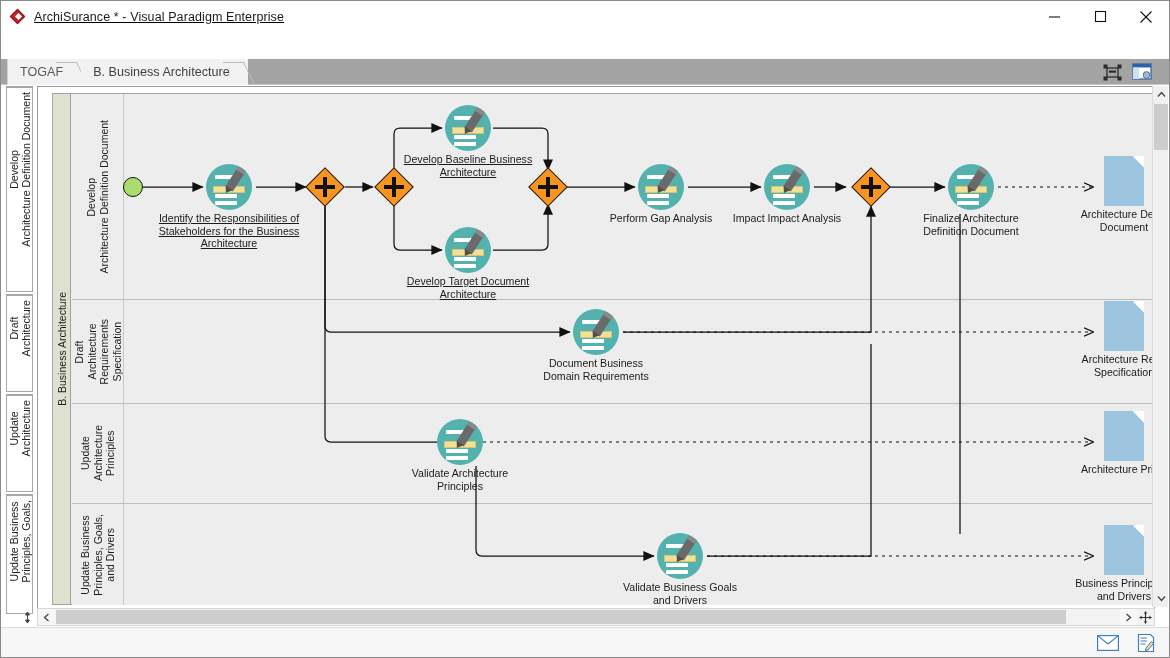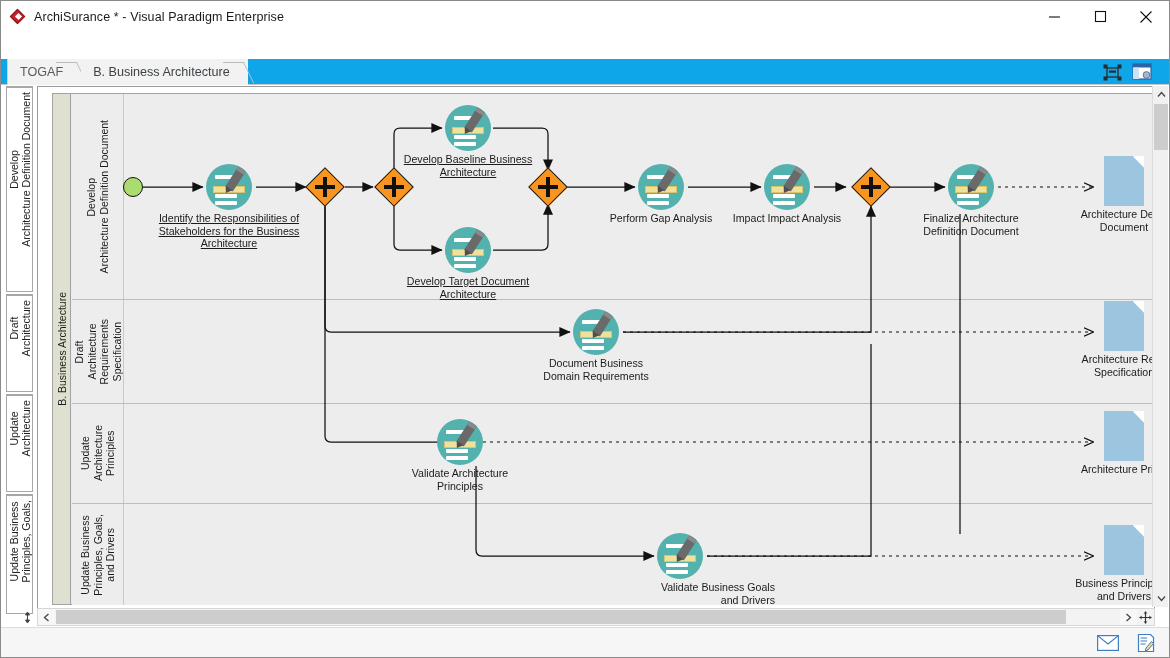--- a/index.html
+++ b/index.html
@@ -15,21 +15,21 @@
     width: 1170px; height: 658px;
     border: 1px solid #8a8a8a;
     background: #ffffff;
     overflow: hidden;
   }
 
   
   .titlebar {
     position: absolute; left: 0; top: 0; width: 1168px; height: 31px;
     background: #ffffff;
-    display: flex; align-items: center;
+    display: flex; align-items: center; text-decoration: underline;
   }
   .app-logo {
     width: 16px; height: 16px; margin-left: 9px; margin-right: 8px;
     position: relative;
   }
   .app-logo i {
     position: absolute; left: 2px; top: 2px; width: 11px; height: 11px;
     background: #c0232b; transform: rotate(45deg);
     border: 1px solid #8d1116;
   }
@@ -57,21 +57,21 @@
     border-bottom: 1px solid #d9d9d9;
   }
   .menu-item {
     font-size: 12.3px; color: #262626; padding: 4px 13px 5px 13px;
     white-space: nowrap;
   }
 
   
   .crumbbar {
     position: absolute; left: 0; top: 58px; width: 1168px; height: 26px;
-    background: #0ea5e9;
+    background: #a3a3a3;
     border-bottom: 1px solid #c8c8c8;
   }
   .crumbs { position:absolute; left: 6px; top: 0; height: 26px; display: flex; align-items: stretch; }
   .crumb {
     position: relative; display: flex; align-items: center;
     background: #f2f2f2;
     padding: 0 18px 0 12px;
     font-size: 12.6px; color: #555a5f;
   }
   .crumb::after {
@@ -578,21 +578,21 @@
 
       <div class="node" style="left:604px;top:439px;">
         <div class="task-icon">
           <div class="circ"></div>
           <div class="ln" style="left:9px;top:11px;width:22px;"></div>
           <div class="ln" style="left:9px;top:30px;width:22px;"></div>
           <div class="ln" style="left:9px;top:37px;width:22px;"></div>
           <div class="band"></div>
             <div class="pen"></div>
         </div>
-        <div class="node-label" style="top:48px;text-align:right;">Validate Business Goals
+        <div class="node-label" style="top:48px;">Validate Business Goals
 and Drivers</div>
       </div>
 
       <div class="node" style="left:1051px;top:431px;">
         <div class="data-obj">
             <div class="pg"></div>
             <div class="fold"></div>
           </div>
         <div class="node-label" style="top:52px;">Business Principles, 
 and Drivers</div>

